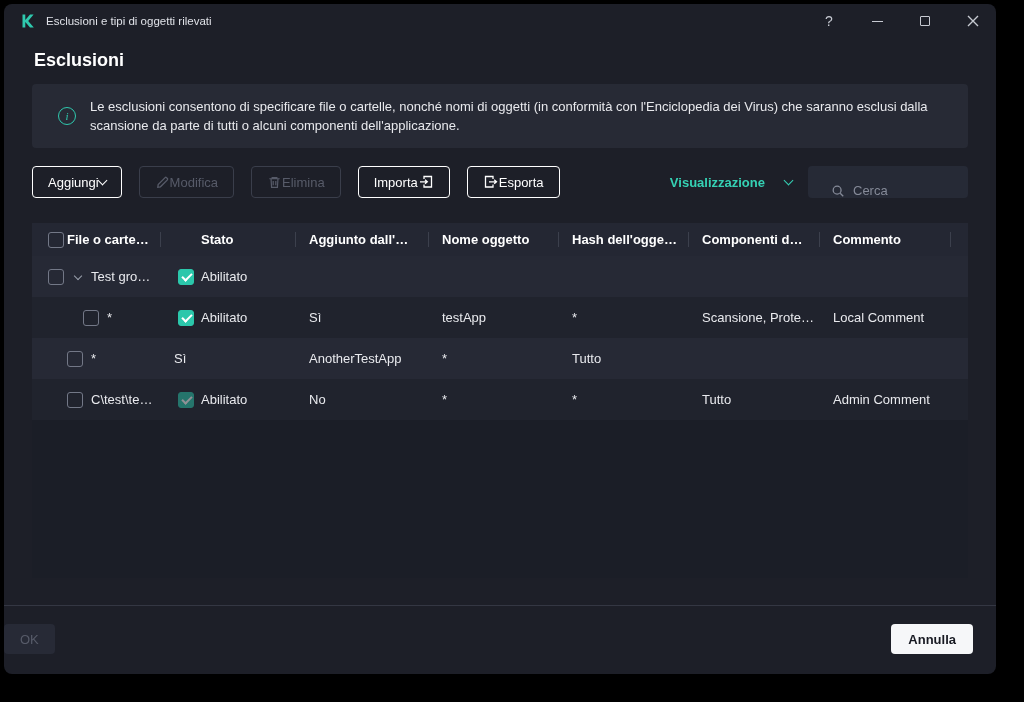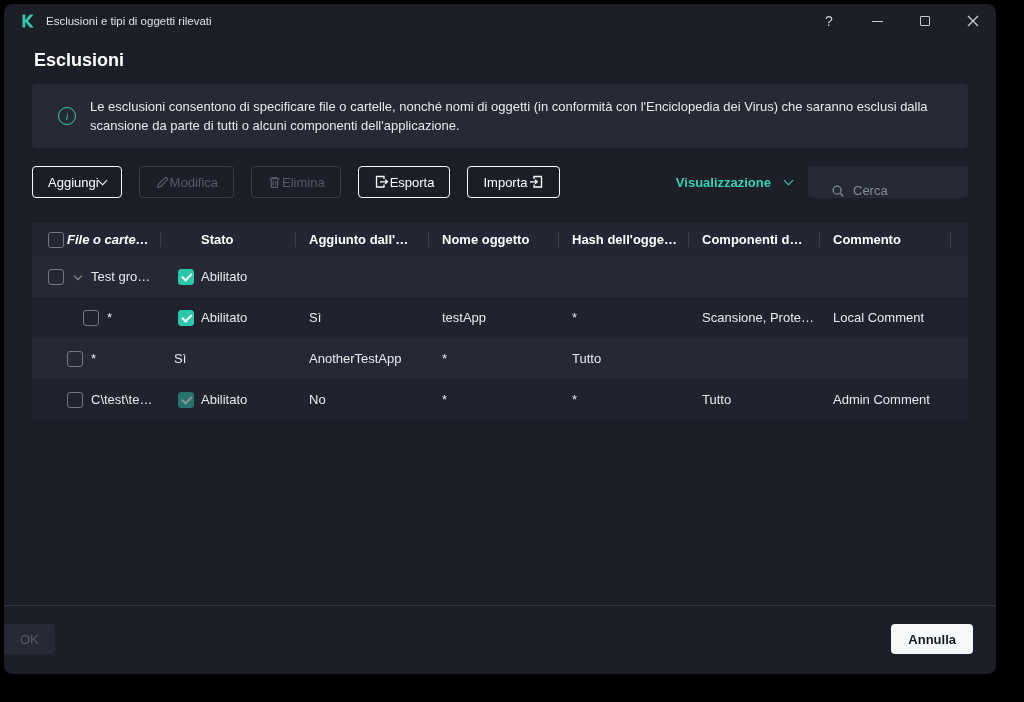--- a/index.html
+++ b/index.html
@@ -31,36 +31,36 @@
   
   .toolbar { margin:18px 28px 0; display:flex; align-items:center; height:32px; gap:17px; }
   .btn { display:inline-flex; align-items:center; height:32px; padding:0 15px;
          border:1px solid #fff; border-radius:4px; color:#fff; font-size:13px;
          background:transparent; cursor:pointer; white-space:nowrap; }
   .btn.disabled { border-color:#3a3e4b; color:#575b69; cursor:default; }
   .btn svg { display:block; }
   .chev { width:7px; height:7px; border-right:1.6px solid currentColor; border-bottom:1.6px solid currentColor;
           transform:rotate(45deg); display:inline-block; margin-top:-4px; }
   .right-tools { margin-left:auto; display:flex; align-items:center; gap:16px; }
-  .view-link { display:inline-flex; align-items:center; gap:14px; color:#35d1b4; font-size:13px;
+  .view-link { display:inline-flex; align-items:center; gap:20px; color:#35d1b4; font-size:13px;
                font-weight:700; cursor:pointer; white-space:nowrap; }
   .search-box { width:160px; height:32px; background:#262a36; border-radius:4px; display:flex;
                 align-items:flex-end; padding:0 23px; gap:8px; color:#8a8f9d; }
   .search-box input { flex:1; min-width:0; background:transparent; border:0; outline:0;
                       color:#e9eaee; font-size:13px; font-family:"Liberation Sans", sans-serif; }
   .search-box input::placeholder { color:#858a98; }
 
   
   .table { margin:25px 28px 0; }
   .grid { display:grid; grid-template-columns:128px 135px 133px 130px 130px 131px 131px 18px; }
   .thead { background:#242733; height:33px; font-size:13px; font-weight:700; color:#fff; }
   .th { padding-left:14px; display:flex; align-items:center; height:100%; position:relative;
         white-space:nowrap; overflow:hidden; }
   .th.sep::before { content:""; position:absolute; left:0; top:9px; bottom:9px; width:1px; background:#3c404d; }
-  .th-file { padding-left:16px; gap:3px;font-style:italic; }
+  .th-file { padding-left:16px; gap:3px; }
   .th-status { padding-left:41px; }
   .row { height:41px; font-size:13px; color:#e9eaee; cursor:default; }
   .row.shade-a { background:#262935; }
   .row.shade-b { background:#20232d; }
   .cell { padding-left:14px; display:flex; align-items:center; height:100%;
           white-space:nowrap; overflow:hidden; }
   .cell-file { padding-left:16px; gap:8px; }
   .cell-file.indent-child { padding-left:51px; }
   .cell-file.indent-top { padding-left:35px; }
   .cell-status { padding-left:18px; gap:7px; }
@@ -128,32 +128,32 @@
         </svg>
       <span>Modifica</span>
     </button>
     <button class="btn disabled">
       <svg width="15" height="15" viewBox="0 0 16 16" fill="none" stroke="currentColor" stroke-width="1.3">
           <path d="M2.5 4h11M5.5 4V2.8h5V4M4.3 4l.6 9.2h6.2l.6-9.2M6.6 6.5v4.5M9.4 6.5v4.5"></path>
         </svg>
       <span>Elimina</span>
     </button>
     <button class="btn">
-      <svg width="16" height="16" viewBox="0 0 16 16" fill="none" stroke="currentColor" stroke-width="1.3">
-          <path d="M10 5V2.5H2.5V13H10v-2.5"></path>
-          <path d="M6 7.8h7.3M11.2 5.8l2.3 2-2.3 2"></path>
-        </svg>
-      <span>Esporta</span>
-    </button>
-    <button class="btn">
       <span>Importa</span>
       <svg width="16" height="16" viewBox="0 0 16 16" fill="none" stroke="currentColor" stroke-width="1.3">
           <path d="M6 5V2.5h7.5V13H6v-2.5"></path>
           <path d="M2 7.8h7M7 5.8l2.3 2-2.3 2"></path>
         </svg>
+    </button>
+    <button class="btn">
+      <svg width="16" height="16" viewBox="0 0 16 16" fill="none" stroke="currentColor" stroke-width="1.3">
+          <path d="M10 5V2.5H2.5V13H10v-2.5"></path>
+          <path d="M6 7.8h7.3M11.2 5.8l2.3 2-2.3 2"></path>
+        </svg>
+      <span>Esporta</span>
     </button>
 
     <div class="right-tools">
       <span class="view-link">
         <span>Visualizzazione</span>
         <i class="chev"></i>
       </span>
       <div class="search-box">
         <svg width="14" height="14" viewBox="0 0 16 16" fill="none" stroke="#858a98" stroke-width="1.5">
             <circle cx="7" cy="7" r="4.5"></circle>

